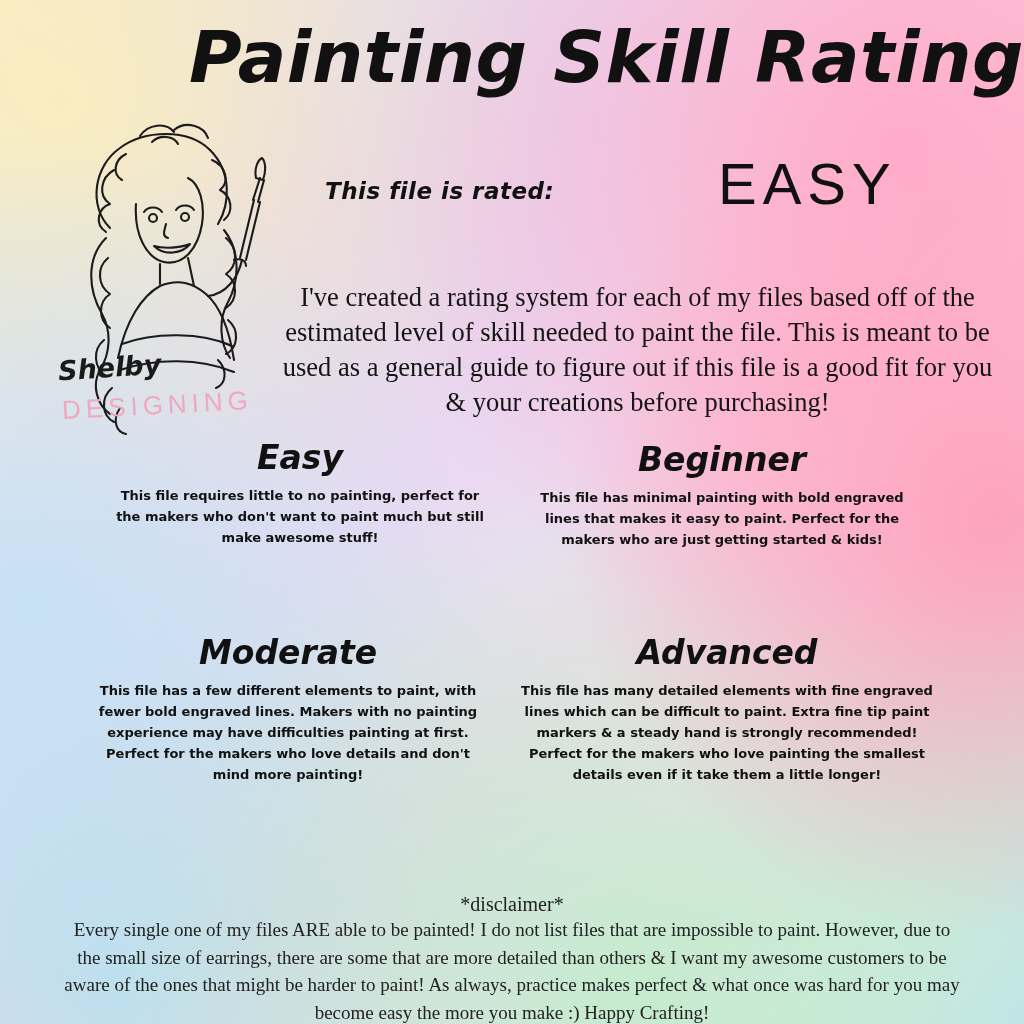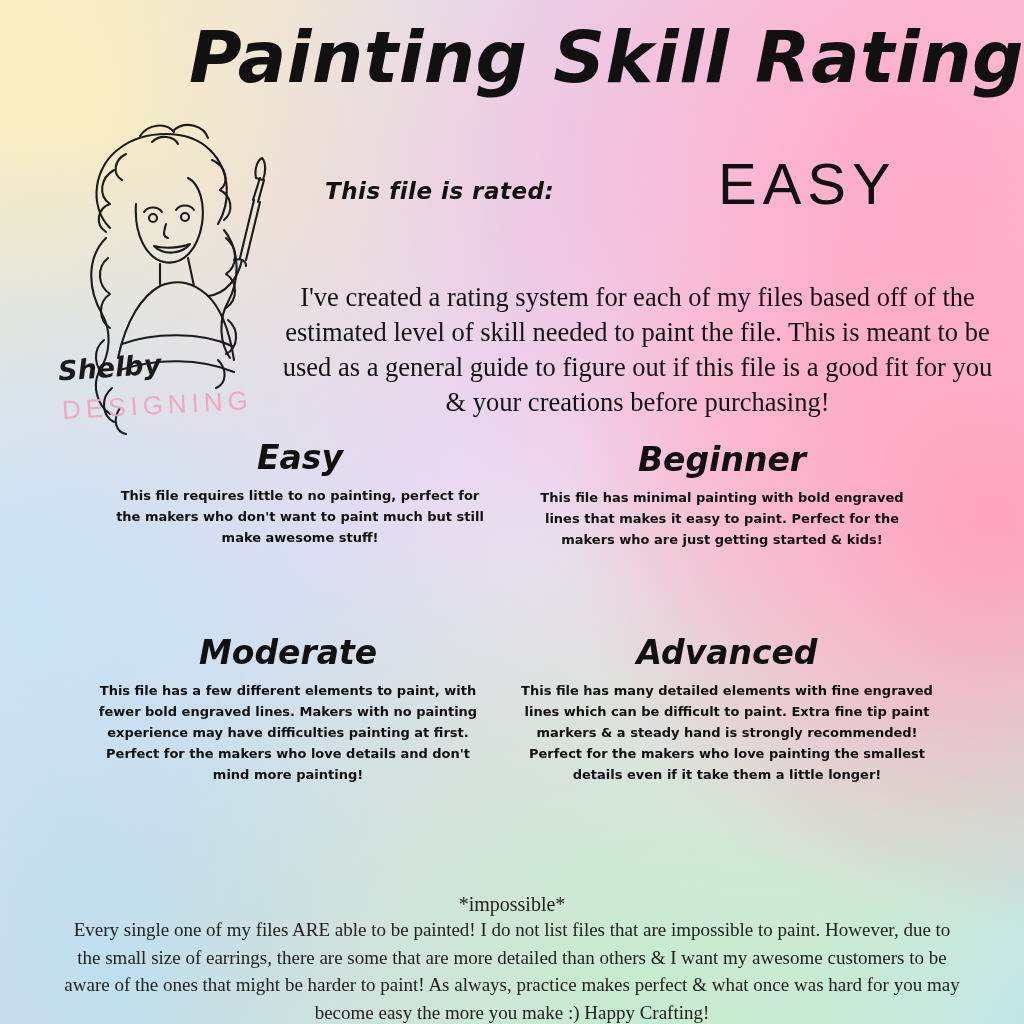--- a/index.html
+++ b/index.html
@@ -231,16 +231,16 @@
   <div class="level" id="level-beginner">
     <div class="level-title">Beginner</div>
     <div class="level-body">This file has minimal painting with bold engraved lines that makes it easy to paint. Perfect for the makers who are just getting started &amp; kids!</div>
   </div>
 
   <div class="level" id="level-advanced">
     <div class="level-title">Advanced</div>
     <div class="level-body">This file has many detailed elements with fine engraved lines which can be difficult to paint. Extra fine tip paint markers &amp; a steady hand is strongly recommended! Perfect for the makers who love painting the smallest details even if it take them a little longer!</div>
   </div>
 
-  <div id="disclaimer-title">*impossible*</div>
+  <div id="disclaimer-title">*disclaimer*</div>
   <div id="disclaimer-body">Every single one of my files ARE able to be painted! I do not list files that are impossible to paint. However, due to the small size of earrings, there are some that are more detailed than others &amp; I want my awesome customers to be aware of the ones that might be harder to paint! As always, practice makes perfect &amp; what once was hard for you may become easy the more you make :)  Happy Crafting!</div>
 
 </div>
 
 </body></html>

